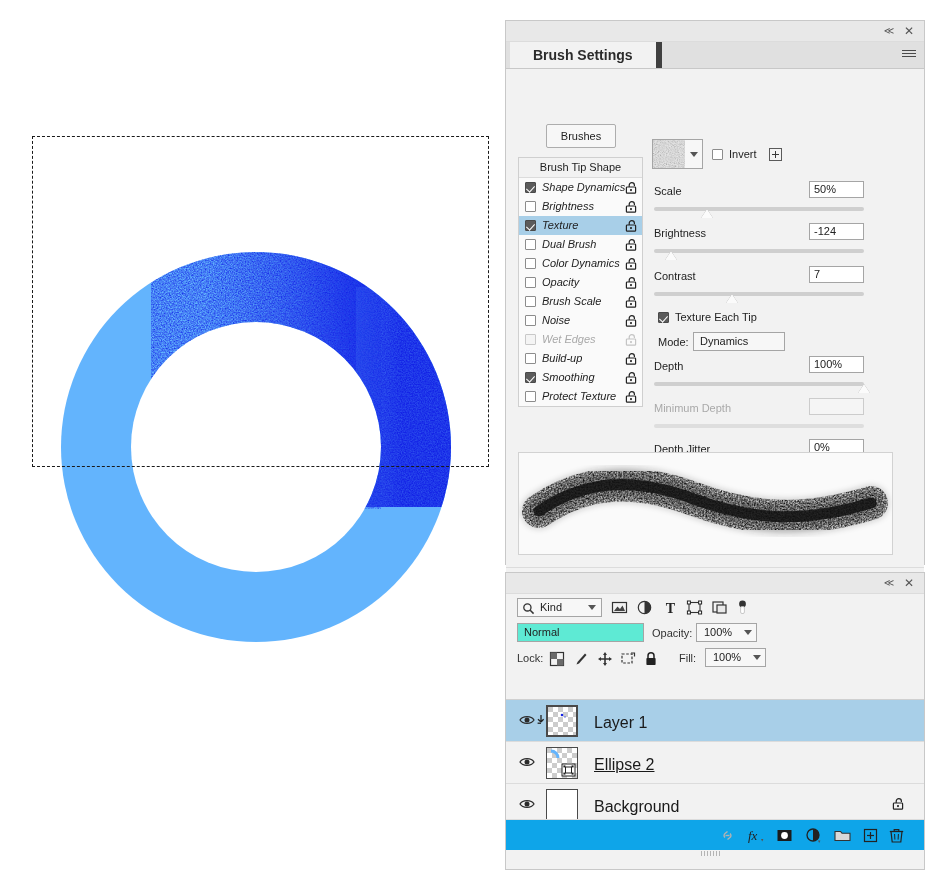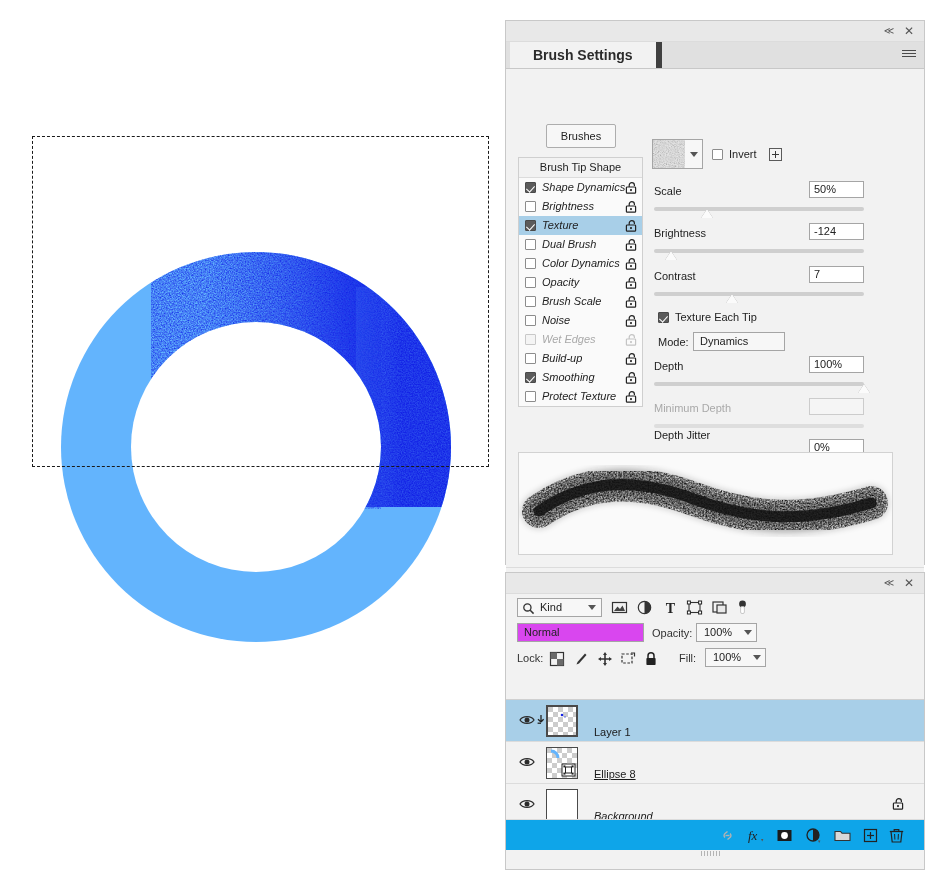--- a/index.html
+++ b/index.html
@@ -177,21 +177,21 @@
   #kind-combo .cv{
     position:absolute;right:5px;top:6px;width:0;height:0;
     border-left:4px solid transparent;border-right:4px solid transparent;
     border-top:5px solid #555;
   }
   .kind-ic{position:absolute;top:5px;width:17px;height:17px;cursor:pointer;}
 
   #blend-row{position:relative;height:27px;}
   #blend-combo{
     position:absolute;left:11px;top:3px;width:127px;height:19px;
-    background:#d946ef;border:1px solid #a5a5a5;box-sizing:border-box;
+    background:#5eead4;border:1px solid #a5a5a5;box-sizing:border-box;
     font-size:11px;line-height:17px;padding-left:6px;color:#222;cursor:pointer;
   }
   .minilabel{position:absolute;font-size:11px;color:#333;}
   .minibox{
     position:absolute;height:19px;background:#f7f7f7;border:1px solid #a5a5a5;
     box-sizing:border-box;font-size:11px;line-height:17px;text-align:center;color:#222;
   }
   .ministep{
     position:absolute;width:18px;height:19px;background:#f7f7f7;
     border:1px solid #a5a5a5;border-left:none;box-sizing:border-box;cursor:pointer;
@@ -212,23 +212,23 @@
     position:relative;height:41px;border-bottom:1px solid #dcdcdc;cursor:pointer;
   }
   .layer-row.sel{background:#a8cfe8;}
   .eye{
     position:absolute;left:13px;top:13px;width:16px;height:14px;cursor:pointer;
   }
   .lthumb{
     position:absolute;left:40px;top:5px;width:32px;height:32px;
     border:1px solid #4a4a4a;box-sizing:border-box;overflow:hidden;background:#fff;
   }
-  .lname{position:absolute;left:88px;top:14px;font-size:11px;color:#1a1a1a;margin-top:12px;}
+  .lname{position:absolute;left:88px;top:14px;font-size:16px;color:#1a1a1a;}
   .lname.ul{text-decoration:underline;}
-  .lname.it{font-style:italic;}
+  .lname.it{}
   .clip-arrow{
     position:absolute;left:29px;top:15px;font-size:11px;color:#222;line-height:11px;
   }
   .row-lock{position:absolute;right:20px;top:13px;width:12px;height:14px;}
 
   #layers-footer{
     position:relative;height:30px;background:#0ea5e9;border-top:1px solid #dcdcdc;
   }
   .foot-ic{position:absolute;top:6px;width:19px;height:19px;cursor:pointer;}
   #grip-2{
@@ -468,21 +468,21 @@
       <div class="ctl-label" style="left:2px;top:239px;">Depth</div>
       <div class="numbox" style="left:157px;top:235px;">100%</div>
       <div class="slider" style="left:2px;top:261px;width:210px;">
         <div class="thumb" id="thumb-depth" style="left: 204px; top: 2px;"></div>
       </div>
 
       <div class="ctl-label dim" style="left:2px;top:281px;">Minimum Depth</div>
       <div class="numbox dim" style="left:157px;top:277px;"></div>
       <div class="slider dim" style="left:2px;top:303px;width:210px;"></div>
 
-      <div class="ctl-label" style="left:2px;top:308px;">Depth Jitter</div>
+      <div class="ctl-label" style="left:2px;top:322px;text-decoration:underline;">Depth Jitter</div>
       <div class="numbox" style="left:157px;top:318px;">0%</div>
       <div class="slider" style="left:2px;top:344px;width:210px;">
         <div class="thumb" id="thumb-jitter" style="left: -6px; top: 2px;"></div>
       </div>
 
       <div class="ctl-label" style="left:32px;top:363px;">Control:</div>
       <div class="sel-combo" style="left:70px;top:359px;width:90px;">Off</div>
       <div class="numbox dim" style="left:167px;top:359px;"></div>
     </div>
 
@@ -684,21 +684,21 @@
               <rect x="15" y="25" width="5" height="5" fill="#cccccc"></rect>
               <rect x="25" y="25" width="5" height="5" fill="#cccccc"></rect>
               <path d="M4,3 a7,7 0 0 1 7,7" fill="none" stroke="#63B4FD" stroke-width="3"></path>
               <rect x="15" y="16" width="13" height="12" fill="#fff" stroke="#222" stroke-width="1"></rect>
               <rect x="18.5" y="19" width="6" height="6" fill="none" stroke="#222" stroke-width="1"></rect>
               <rect x="16.4" y="17.4" width="2" height="2" fill="#222"></rect>
               <rect x="24.6" y="17.4" width="2" height="2" fill="#222"></rect>
               <rect x="16.4" y="24.6" width="2" height="2" fill="#222"></rect>
               <rect x="24.6" y="24.6" width="2" height="2" fill="#222"></rect>
             </svg></div>
-          <div class="lname ul">Ellipse 8</div>
+          <div class="lname ul">Ellipse 2</div>
         </div>
         <div class="layer-row">
           <div class="eye"><svg width="16" height="14" viewBox="0 0 16 14">
               <path d="M1,7 C3.6,2.6 12.4,2.6 15,7 C12.4,11.4 3.6,11.4 1,7 Z" fill="none" stroke="#2b2b2b" stroke-width="1.25"></path>
               <circle cx="8" cy="7" r="2.5" fill="#2b2b2b"></circle>
             </svg></div>
           <div class="lthumb"><svg width="30" height="30">
               <rect width="30" height="30" fill="#fff"></rect>
             </svg></div>
           <div class="lname it">Background</div>

